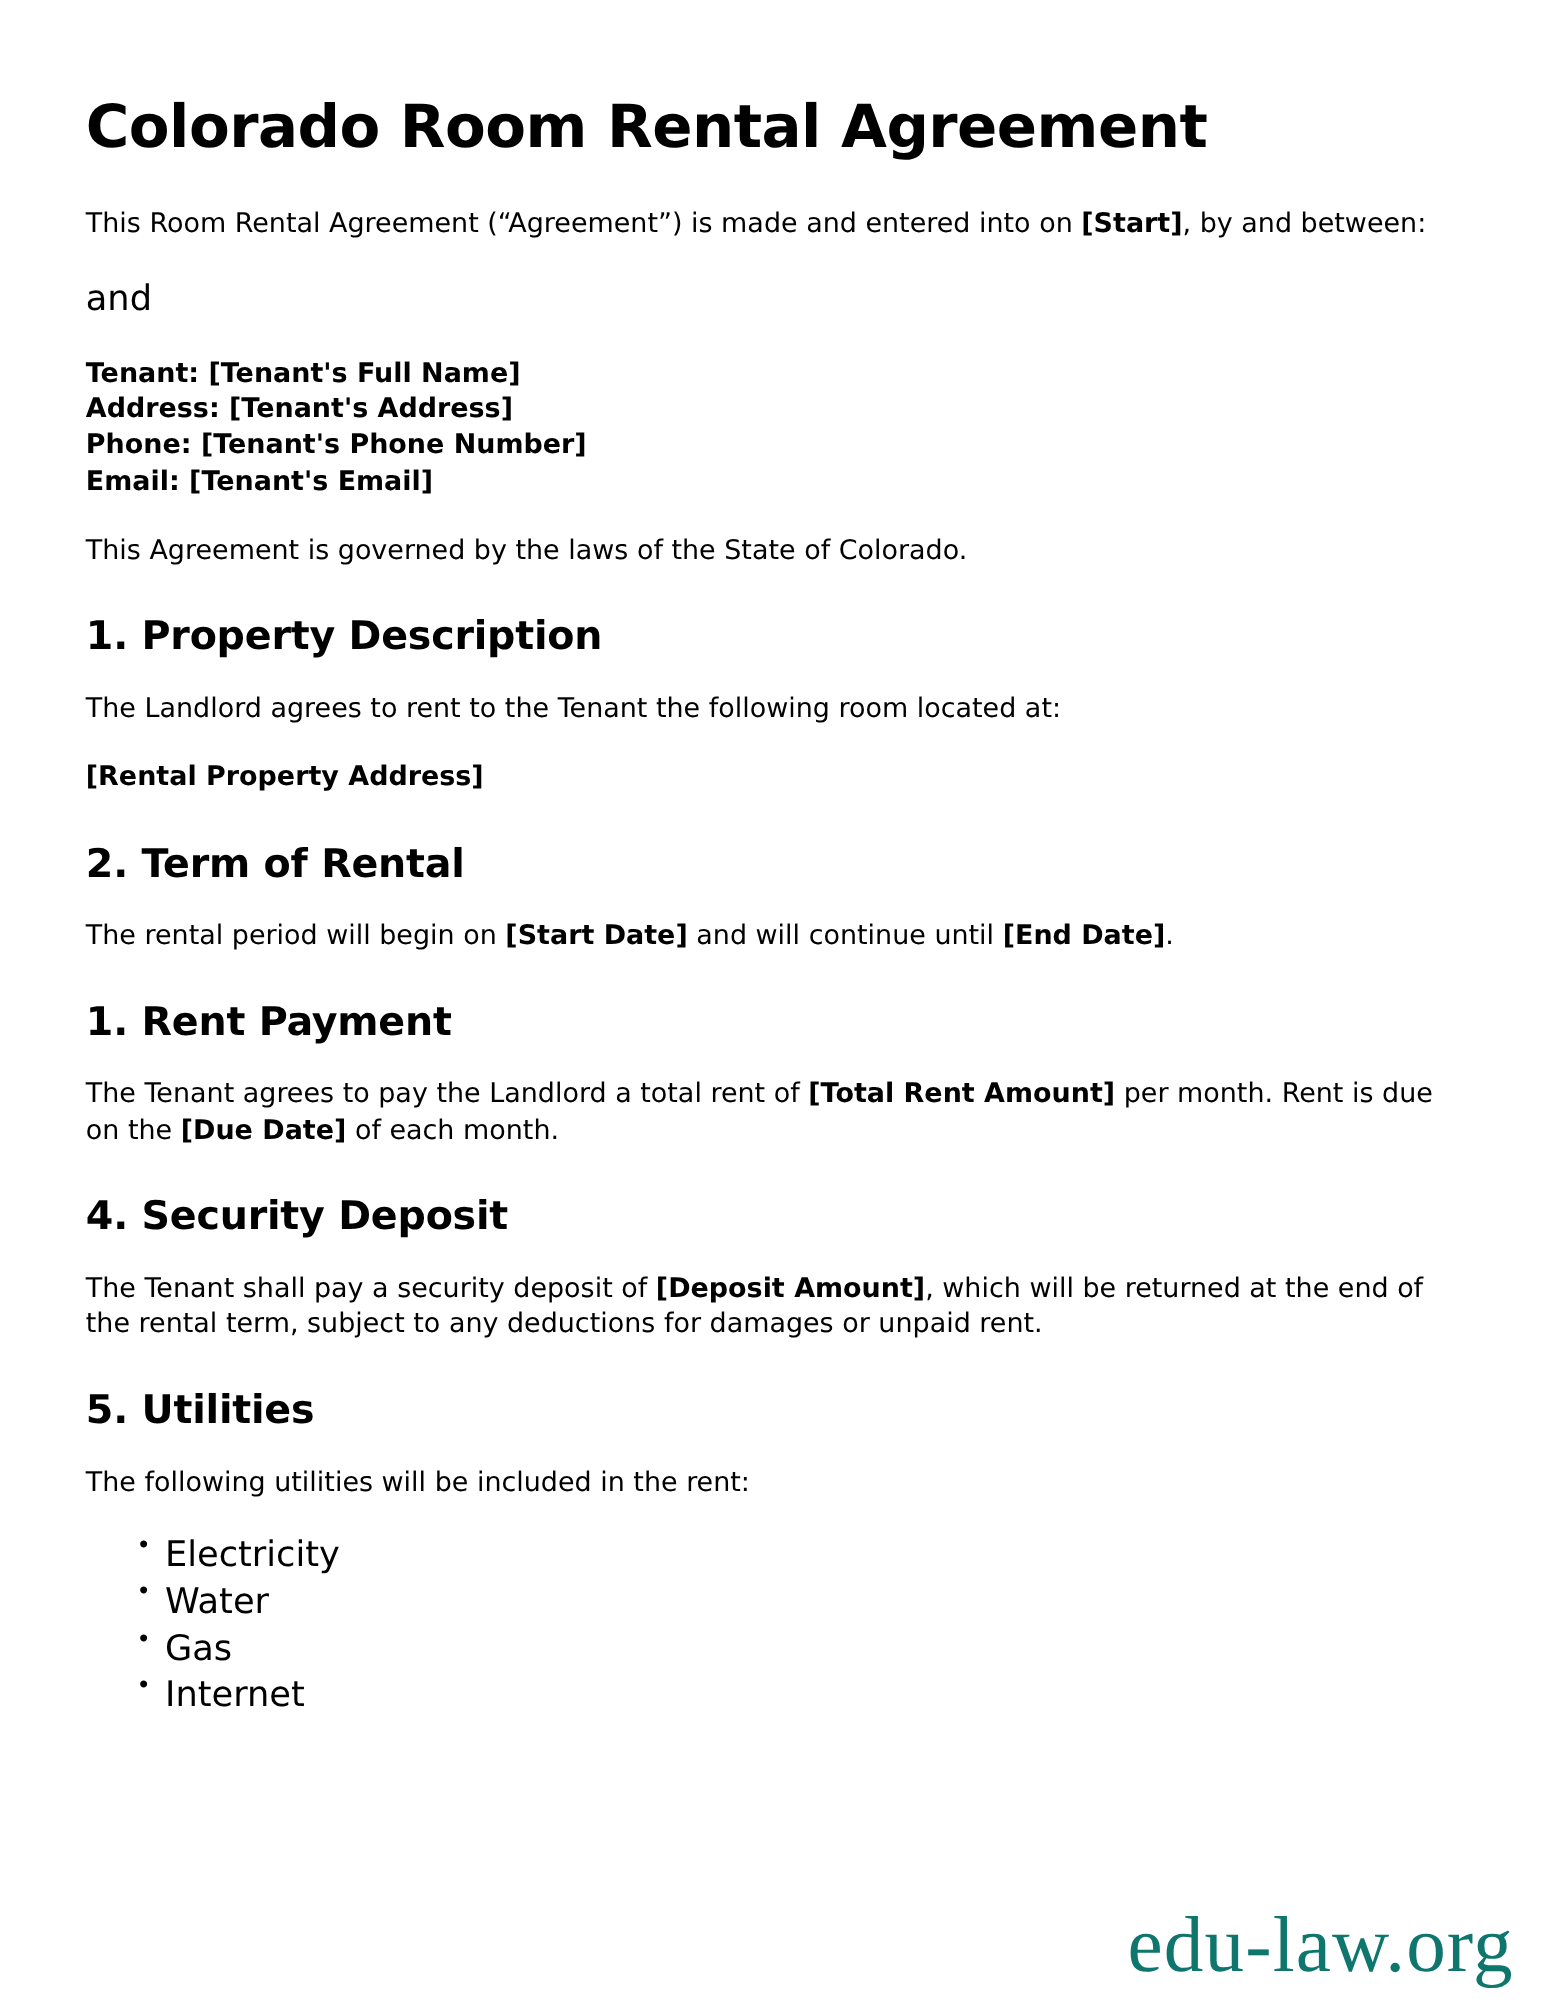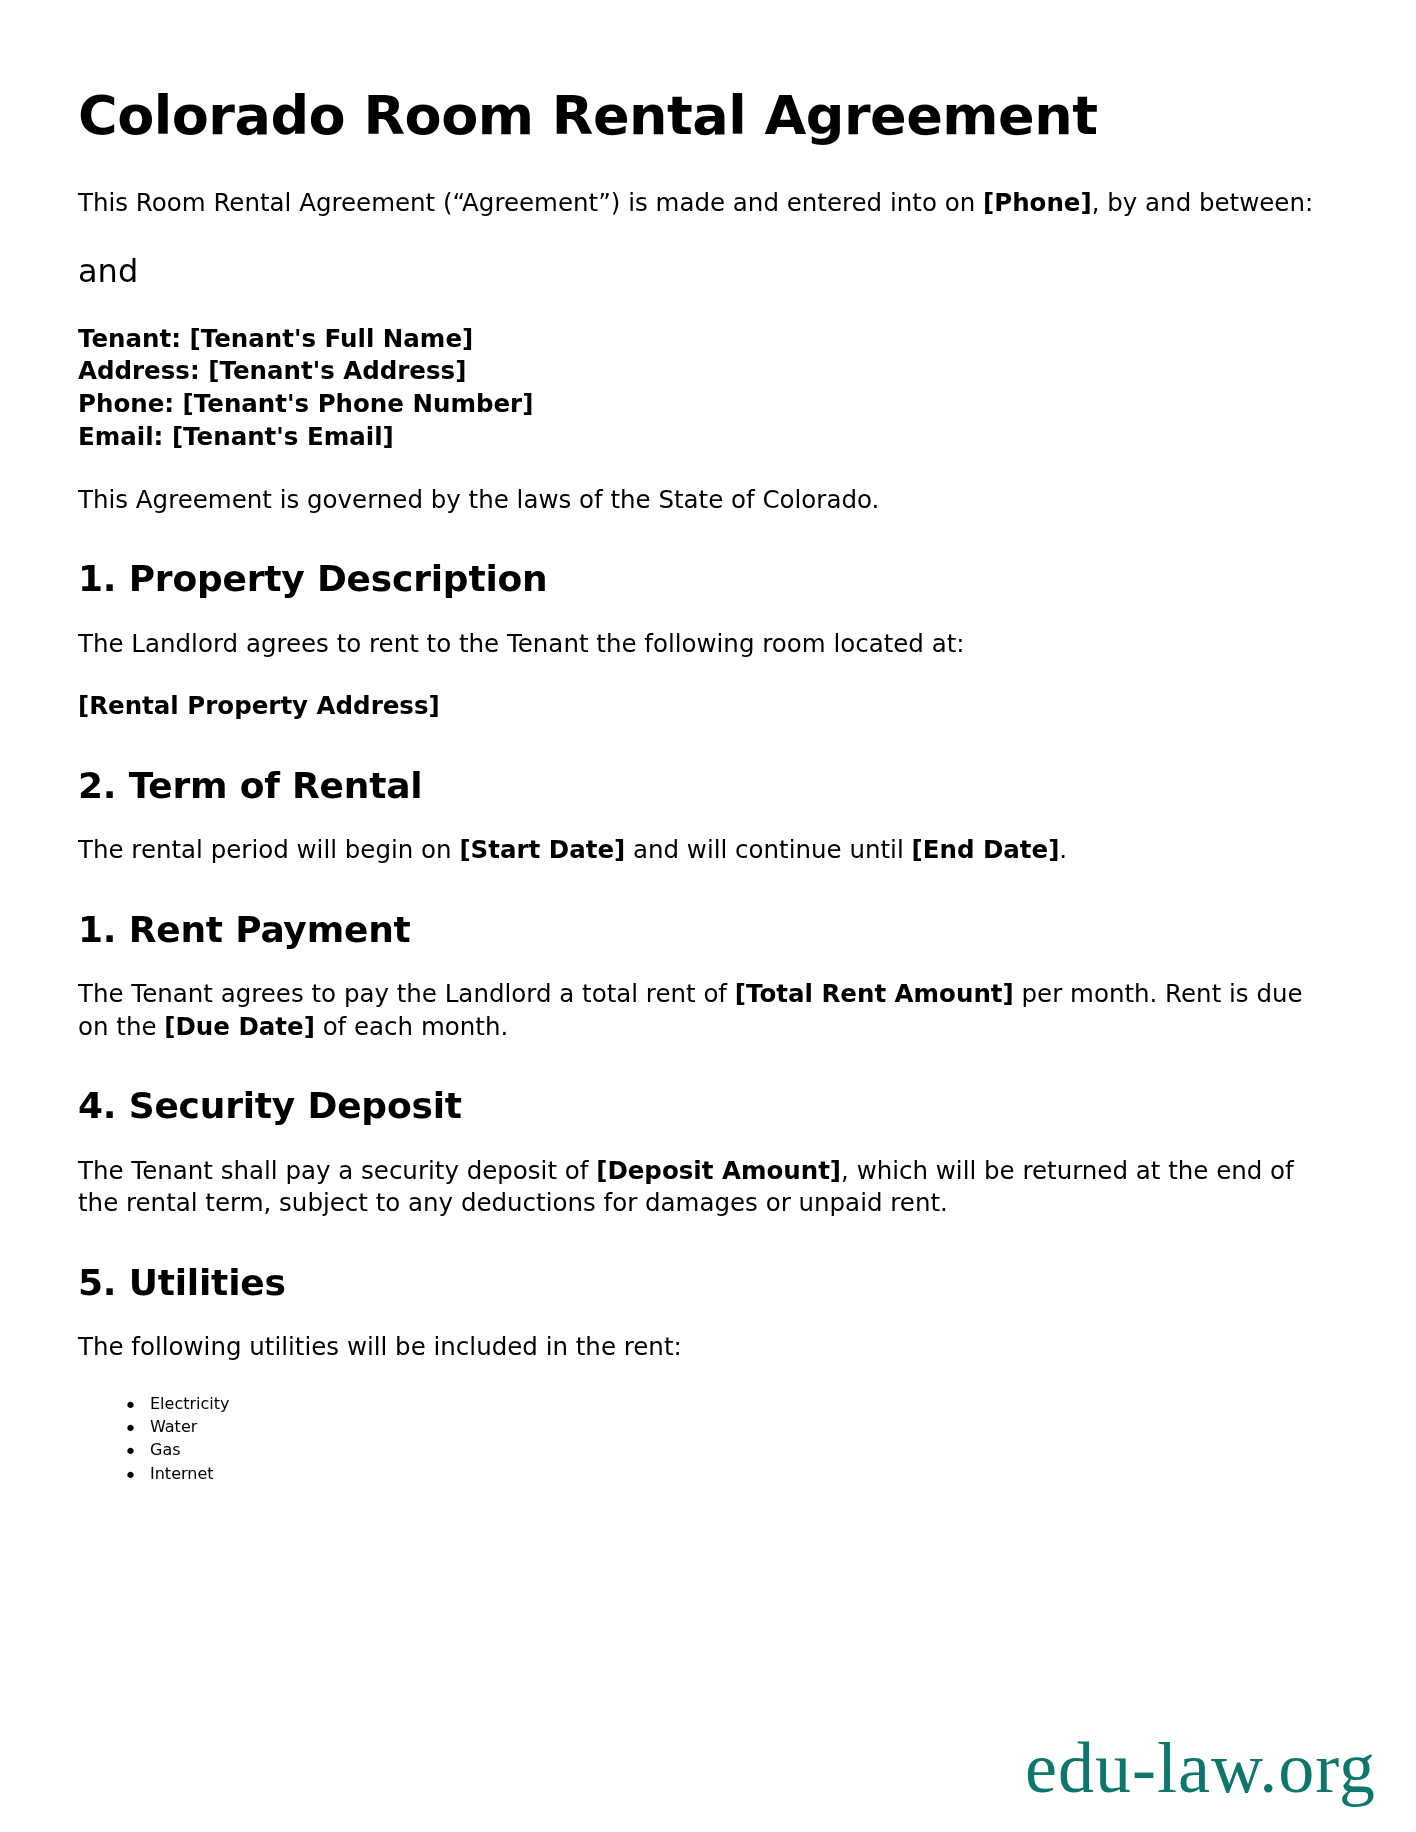--- a/index.html
+++ b/index.html
@@ -62,21 +62,21 @@
     line-height: 1.15;
     letter-spacing: -0.2px;
     margin: 42px 0 28px 0;
   }
   ul.util-list {
     margin: 0;
     padding-left: 72px;
     list-style: none;
   }
   ul.util-list li {
-    font-size: 16px;
+    font-size: 32px;
     line-height: 1.2;
     margin: 0 0 4px 0;
     position: relative;
   }
   ul.util-list li::before {
     content: "\2022";
     position: absolute;
     left: -26px;
     top: -1px;
     font-size: 22px;
@@ -93,21 +93,21 @@
     white-space: nowrap;
   }
 </style>
 </head>
 <body>
 
 <div class="page">
 
   <h1 class="doc-title">Colorado Room Rental Agreement</h1>
 
-  <p class="body-para"><span>This Room Rental Agreement (“Agreement”) is made and entered into on </span><b>[Phone]</b><span>, by and between:</span></p>
+  <p class="body-para"><span>This Room Rental Agreement (“Agreement”) is made and entered into on </span><b>[Start]</b><span>, by and between:</span></p>
 
 
   <p class="and-line">and</p>
 
   <p class="contact-block">
     <span>Tenant: [Tenant's Full Name]</span><br>
     <span>Address: [Tenant's Address]</span><br>
     <span>Phone: [Tenant's Phone Number]</span><br>
     <span>Email: [Tenant's Email]</span>
   </p>

